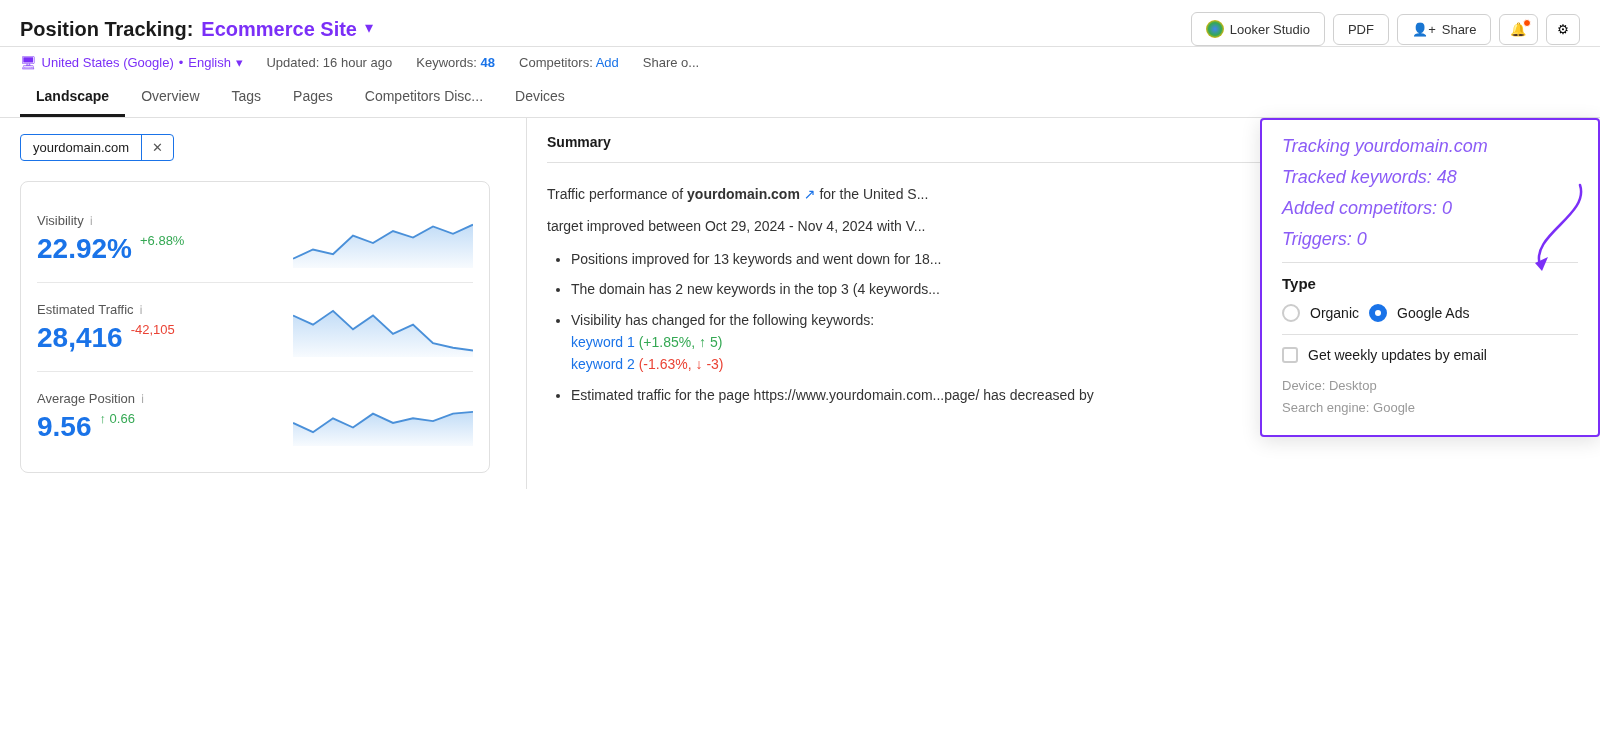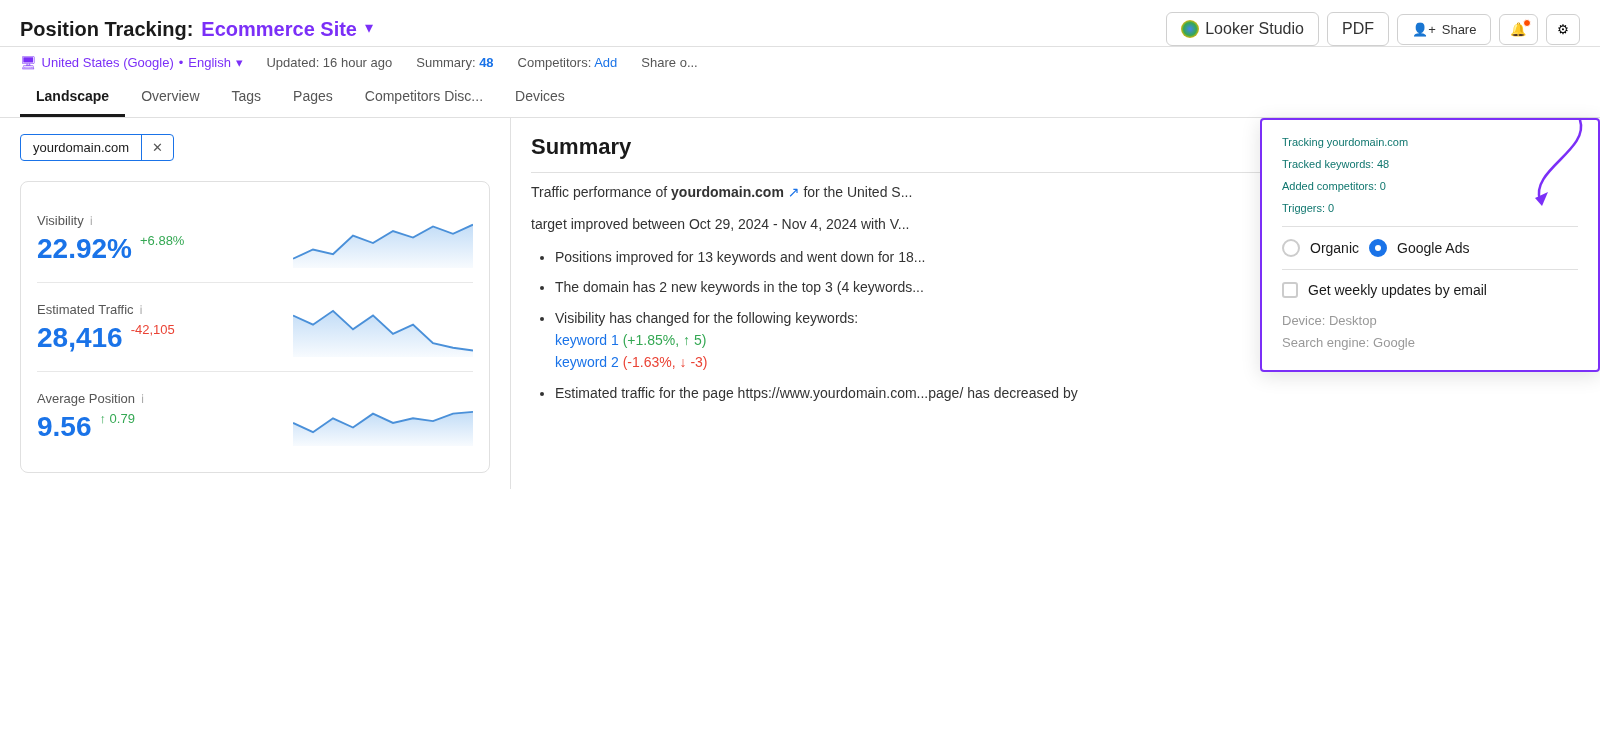--- a/index.html
+++ b/index.html
@@ -5,40 +5,40 @@
     * { box-sizing: border-box; margin: 0; padding: 0; }
     body { font-family: -apple-system, BlinkMacSystemFont, 'Segoe UI', Arial, sans-serif; font-size: 14px; color: #1a1a1a; background: #fff; overflow: hidden; }
 
     
     .header { display: flex; align-items: center; justify-content: space-between; padding: 12px 20px 0; border-bottom: 1px solid #e0e0e0; }
     .header-left { display: flex; align-items: flex-start; gap: 8px; }
     .page-title { font-size: 20px; font-weight: 700; color: #1a1a1a; }
     .site-name { font-size: 20px; font-weight: 700; color: #7b2ff7; cursor: pointer; }
     .chevron-down { color: #7b2ff7; font-size: 16px; }
     .header-right { display: flex; align-items: center; gap: 8px; }
-    .btn-header { display: flex; align-items: center; gap: 6px; padding: 7px 14px; border: 1px solid #d0d0d0; border-radius: 6px; background: #fff; font-size: 16px; cursor: pointer; color: #333; }
+    .btn-header { display: flex; align-items: center; gap: 6px; padding: 7px 14px; border: 1px solid #d0d0d0; border-radius: 6px; background: #fff; font-size: 13px; cursor: pointer; color: #333; }
     .btn-share { display: flex; align-items: center; gap: 6px; padding: 7px 14px; border: 1px solid #d0d0d0; border-radius: 6px; background: #fff; font-size: 13px; cursor: pointer; color: #333; }
     .bell-btn { position: relative; padding: 7px 10px; border: 1px solid #d0d0d0; border-radius: 6px; background: #fff; cursor: pointer; display: flex; align-items: center; }
     .bell-dot { position: absolute; top: 4px; right: 6px; width: 8px; height: 8px; background: #ff4d00; border-radius: 50%; border: 1.5px solid #fff; }
     .settings-btn { padding: 7px 10px; border: 1px solid #d0d0d0; border-radius: 6px; background: #fff; cursor: pointer; display: flex; align-items: center; }
 
     
     .subheader { display: flex; align-items: center; gap: 24px; padding: 8px 20px; font-size: 13px; color: #555; }
     .location-link { display: flex; align-items: center; gap: 5px; color: #7b2ff7; text-decoration: none; cursor: pointer; }
     .subheader-item { color: #555; }
     .subheader-item span.blue { color: #1a73e8; font-weight: 600; cursor: pointer; }
     .subheader-item span.blue-link { color: #1a73e8; cursor: pointer; }
 
     
     .tabs { display: flex; align-items: center; padding: 0 20px; border-bottom: 1px solid #e0e0e0; }
     .tab { padding: 10px 16px; font-size: 14px; color: #555; cursor: pointer; border-bottom: 3px solid transparent; white-space: nowrap; }
     .tab.active { color: #1a1a1a; border-bottom: 3px solid #1a1a1a; font-weight: 600; }
 
     
-    .main { display: flex; gap: 0; position: relative; }
+    .main { display: flex; gap: 16px; position: relative; }
 
     
     .left-panel { width: 510px; padding: 16px 20px; flex-shrink: 0; }
     .domain-filter { display: flex; align-items: center; gap: 0; margin-bottom: 20px; }
     .domain-tag { display: flex; align-items: center; border: 1.5px solid #1a73e8; border-radius: 4px; overflow: hidden; }
     .domain-tag-text { padding: 5px 12px; font-size: 13px; color: #1a1a1a; }
     .domain-tag-close { padding: 5px 10px; border-left: 1.5px solid #1a73e8; cursor: pointer; font-size: 13px; color: #555; display: flex; align-items: center; }
 
     
     .metric-card { padding: 14px 0; border-bottom: 1px solid #e8e8e8; display: flex; align-items: center; justify-content: space-between; }
@@ -49,32 +49,32 @@
     .metric-value { font-size: 28px; font-weight: 700; color: #1a73e8; display: flex; align-items: flex-start; gap: 8px; }
     .metric-change-pos { font-size: 13px; color: #34a853; font-weight: 500; }
     .metric-change-neg { font-size: 13px; color: #ea4335; font-weight: 500; }
     .metric-change-up { font-size: 13px; color: #34a853; font-weight: 500; }
 
     
     .sparkline { width: 180px; height: 60px; flex-shrink: 0; }
 
     
     .right-panel { flex: 1; padding: 16px 20px; border-left: 1px solid #e0e0e0; min-width: 0; }
-    .summary-title { font-size: 22px; font-weight: 700; margin-bottom: 8px; border-bottom: 1px solid #e0e0e0; padding-bottom: 12px; }
+    .summary-title { font-size: 14px; font-weight: 700; margin-bottom: 20px; border-bottom: 1px solid #e0e0e0; padding-bottom: 12px; }
     .summary-text { font-size: 14px; line-height: 1.6; color: #333; margin-bottom: 10px; }
     .summary-text strong { font-weight: 700; }
     .bullet-list { list-style: disc; padding-left: 24px; }
     .bullet-list li { margin-bottom: 8px; font-size: 14px; line-height: 1.6; color: #333; }
     .kw-link { color: #1a73e8; cursor: pointer; }
     .kw-pos { color: #34a853; }
     .kw-neg { color: #ea4335; }
 
     
     .popup-panel { position: absolute; top: 0; right: 0; width: 340px; background: #fff; border: 2px solid #7b2ff7; border-radius: 4px; z-index: 10; padding: 16px 20px; box-shadow: 0 4px 20px rgba(0,0,0,0.12); }
-    .popup-row { margin-bottom: 10px; font-size: 11px; color: #0f766e; }
+    .popup-row { margin-bottom: 10px; font-size: 18px; color: #8b5cf6; font-style: italic; }
     .popup-section-title { font-size: 15px; font-weight: 700; margin-bottom: 12px; margin-top: 4px; }
     .popup-divider { border: none; border-top: 1px solid #e0e0e0; margin: 12px 0; }
     .radio-group { display: flex; flex-direction: row; gap: 10px; margin-bottom: 12px; }
     .radio-item { display: flex; align-items: center; gap: 10px; font-size: 14px; cursor: pointer; }
     .radio-circle { width: 18px; height: 18px; border-radius: 50%; border: 2px solid #ccc; display: flex; align-items: center; justify-content: center; flex-shrink: 0; }
     .radio-circle.selected { border-color: #1a73e8; background: #1a73e8; }
     .radio-circle.selected::after { content: ''; width: 6px; height: 6px; border-radius: 50%; background: #fff; }
     .checkbox-item { display: flex; align-items: center; gap: 10px; font-size: 14px; cursor: pointer; margin-bottom: 12px; }
     .checkbox-box { width: 16px; height: 16px; border: 2px solid #ccc; border-radius: 3px; flex-shrink: 0; }
     .popup-footer { font-size: 13px; color: #999; line-height: 1.7; }
@@ -116,21 +116,21 @@
 <div class="subheader">
   <span class="location-link">
     <span>🖥</span>
     <span>United States (Google)</span>
     <span>•</span>
     <span>English</span>
     <span>▾</span>
   </span>
   <span class="subheader-item">Updated: 16 hour ago</span>
   <span class="subheader-item">
-    <span>Summary:</span>
+    <span>Keywords:</span>
     <span class="blue">48</span>
   </span>
   <span class="subheader-item">
     <span>Competitors:</span>
     <span class="blue-link">Add</span>
   </span>
   <span class="subheader-item">Share o...</span>
 </div>
 
 <div class="tabs">
@@ -202,21 +202,21 @@
       </div>
 
       <div class="metric-card">
         <div class="metric-info">
           <div class="metric-label">
             <span>Average Position</span>
             <span class="info-icon">ℹ</span>
           </div>
           <div class="metric-value">
             <span>9.56</span>
-            <span class="metric-change-up">↑ 0.79</span>
+            <span class="metric-change-up">↑ 0.66</span>
           </div>
         </div>
         <svg class="sparkline" viewBox="0 0 180 65" preserveAspectRatio="none">
           <defs>
               <linearGradient id="g3" x1="0" y1="0" x2="0" y2="1">
                 <stop offset="0%" stop-color="#b3d4f5" stop-opacity="0.8"></stop>
                 <stop offset="100%" stop-color="#b3d4f5" stop-opacity="0.1"></stop>
               </linearGradient>
             </defs>
           <polygon points="0,40 20,50 40,35 60,45 80,30 100,40 120,35 140,38 160,30 180,28 180,65 0,65" fill="url(#g3)"></polygon>
@@ -255,20 +255,21 @@
     <div class="popup-row">
       <span>Tracked keywords: 48</span>
     </div>
     <div class="popup-row">
       <span>Added competitors: 0</span>
     </div>
     <div class="popup-row">
       <span>Triggers: 0</span>
     </div>
     <hr class="popup-divider">
+    <div class="popup-section-title">Type</div>
     <div class="radio-group">
       <label class="radio-item">
         <div class="radio-circle"></div>
         <span>Organic</span>
       </label>
       <label class="radio-item">
         <div class="radio-circle selected"></div>
         <span>Google Ads</span>
       </label>
     </div>

